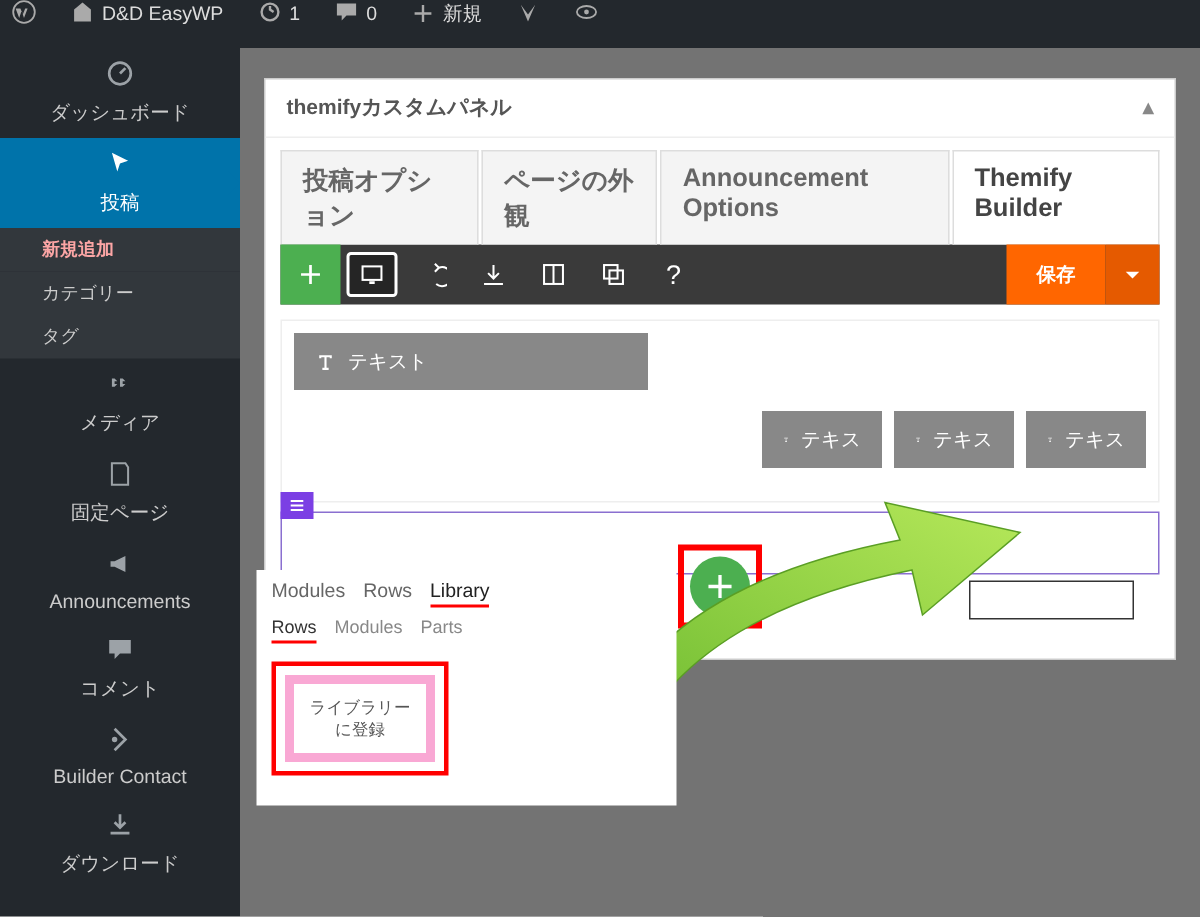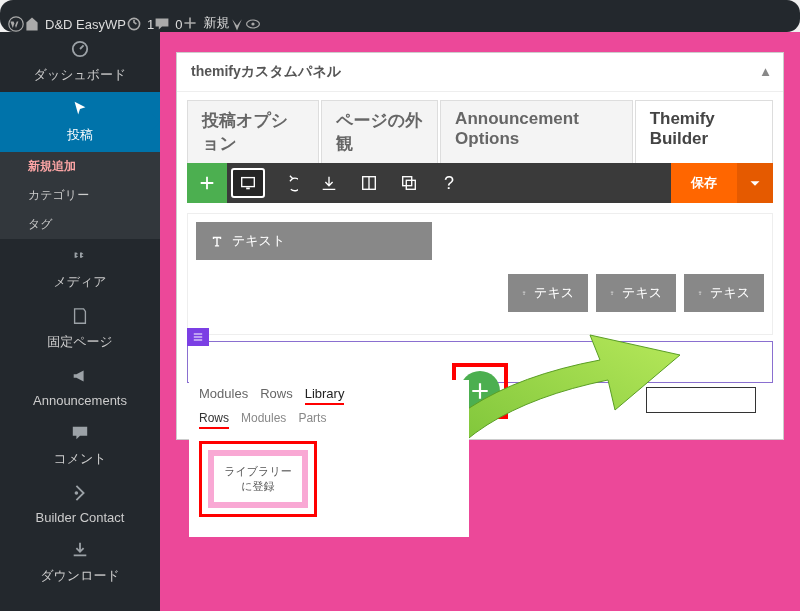--- a/index.html
+++ b/index.html
@@ -1,32 +1,32 @@
 <!DOCTYPE html>
 <html><head>
 <meta charset="utf-8">
 <style>
 * { margin: 0; padding: 0; box-sizing: border-box; font-family: -apple-system, sans-serif; }
 body { width: 800px; height: 611px; background: #f0f0f0; overflow: hidden; position: relative; }
 
-.admin-bar { background: #23282d; height: 32px; display: flex; align-items: flex-end; padding: 0 8px; color: #ddd; font-size: 13px; gap: 0; border-radius: 13px; }
+.admin-bar { background: #23282d; height: 32px; display: flex; align-items: flex-start; padding: 0 8px; color: #ddd; font-size: 13px; gap: 23px; }
 .admin-bar .item { display: flex; align-items: center; gap: 5px; cursor: pointer; }
 .admin-bar svg { width: 16px; height: 16px; fill: #aaa; }
 
 .wrap { display: flex; height: calc(100% - 32px); }
 
 .sidebar { width: 160px; background: #23282d; color: #ccc; font-size: 13px; }
 .sidebar .row { padding: 8px 12px; display: flex; align-items: center; gap: 8px; cursor: pointer; flex-direction: column; }
 .sidebar .row.active { background: #0073aa; color: #fff; position: relative; }
 .sidebar .row.active::after { content: ''; position: absolute; right: -8px; top: 50%; transform: translateY(-50%); border: 8px solid transparent; border-left-color: #0073aa; }
 .sidebar .sub { padding: 6px 12px 6px 28px; font-size: 12px; cursor: pointer; background: #32373c; }
 .sidebar .sub.current { color: #fca5a5; font-weight: bold; }
 .sidebar svg { width: 18px; height: 18px; fill: #9ca2a7; }
 
-.main { flex: 1; padding: 20px 16px; background: #ec4899; overflow: hidden; }
+.main { flex: 1; padding: 20px 16px; background: #737373; overflow: hidden; }
 
 .panel { background: #fff; border: 1px solid #ccc; }
 .panel-head { padding: 10px 14px; border-bottom: 1px solid #eee; display: flex; justify-content: space-between; font-size: 14px; color: #555; font-weight: bold; }
 .panel-head .caret { color: #888; }
 
 .tabs { display: flex; gap: 2px; padding: 8px 10px 0 10px; }
 .tabs .tab { padding: 8px 14px; background: #f4f4f4; border: 1px solid #ddd; border-bottom: none; font-size: 17px; color: #666; cursor: pointer; font-weight: bold; }
 .tabs .tab.active { background: #fff; color: #444; }
 
 .toolbar { display: flex; background: #3a3a3a; margin: 0 10px 10px 10px; align-items: center; }
@@ -45,21 +45,21 @@
 
 .empty-row { border: 1px solid #8a6fd0; margin: 6px 10px 0 10px; height: 42px; position: relative; }
 .handle { position: absolute; left: -1px; top: -14px; width: 22px; height: 18px; background: #7b3fe4; display: flex; align-items: center; justify-content: center; }
 .handle svg { width: 12px; height: 12px; fill: #fff; }
 
 .add-row-wrap { display: flex; justify-content: center; position: relative; top: -20px; }
 .add-row-box { border: 4px solid red; padding: 4px; }
 .add-row-btn { width: 40px; height: 40px; background: #4CAF50; border-radius: 50%; display: flex; align-items: center; justify-content: center; cursor: pointer; }
 .add-row-btn svg { width: 22px; height: 22px; fill: #fff; }
 
-.library-pop { position: absolute; left: 189px; top: 380px; background: #fff; padding: 6px 10px 20px 10px; width: 280px; z-index: 5; }
+.library-pop { position: absolute; left: 171px; top: 380px; background: #fff; padding: 6px 10px 20px 10px; width: 280px; z-index: 5; }
 .pop-tabs { display: flex; gap: 12px; font-size: 13px; color: #666; margin-bottom: 6px; }
 .pop-tabs span { cursor: pointer; }
 .pop-tabs .active { color: #222; border-bottom: 2px solid red; padding-bottom: 2px; }
 .pop-subtabs { display: flex; gap: 12px; font-size: 12px; color: #888; margin-bottom: 12px; }
 .pop-subtabs .active { color: #333; border-bottom: 2px solid red; padding-bottom: 2px; }
 .lib-btn-box { border: 3px solid red; padding: 6px; display: inline-block; }
 .lib-btn { border: 6px solid #f9a8d4; padding: 8px 10px; font-size: 11px; text-align: center; cursor: pointer; width: 100px; color: #555; }
 
 .arrow-svg { position: absolute; left: 380px; top: 330px; width: 320px; height: 180px; z-index: 4; }
 

